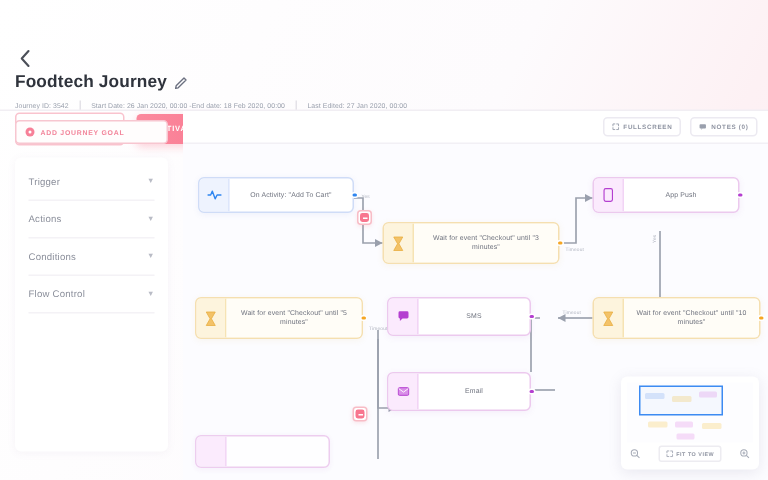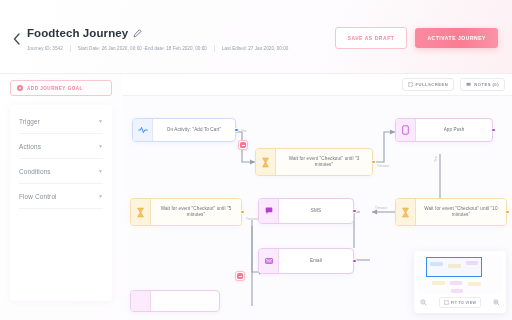--- a/index.html
+++ b/index.html
@@ -16,21 +16,21 @@
     background:
       linear-gradient(115deg, #ffffff 0%, #fdfbfd 55%, #fdf1f4 80%, #fdeef2 100%);
     overflow: hidden;
   }
 
   
   .topbar {
     position: absolute; left: 0; top: 0; right: 0; height: 74px;
     padding: 26px 14px 0 10px;
   }
-  .tb-row { display: flex; align-items: flex-start; }
+  .tb-row { display: flex; align-items: flex-start; flex-direction: column; }
   .back-chevron {
     width: 14px; height: 18px; flex: 0 0 14px;
     margin-top: 4px; margin-right: 3px;
     color: #4b4f58; cursor: pointer;
   }
   .back-chevron svg { display: block; }
   .title-block { flex: 1 1 auto; min-width: 0; }
   .title-line { display: flex; align-items: center; gap: 5px; }
   .j-title {
     font-size: 11.5px; font-weight: bold; color: #2f333c;

